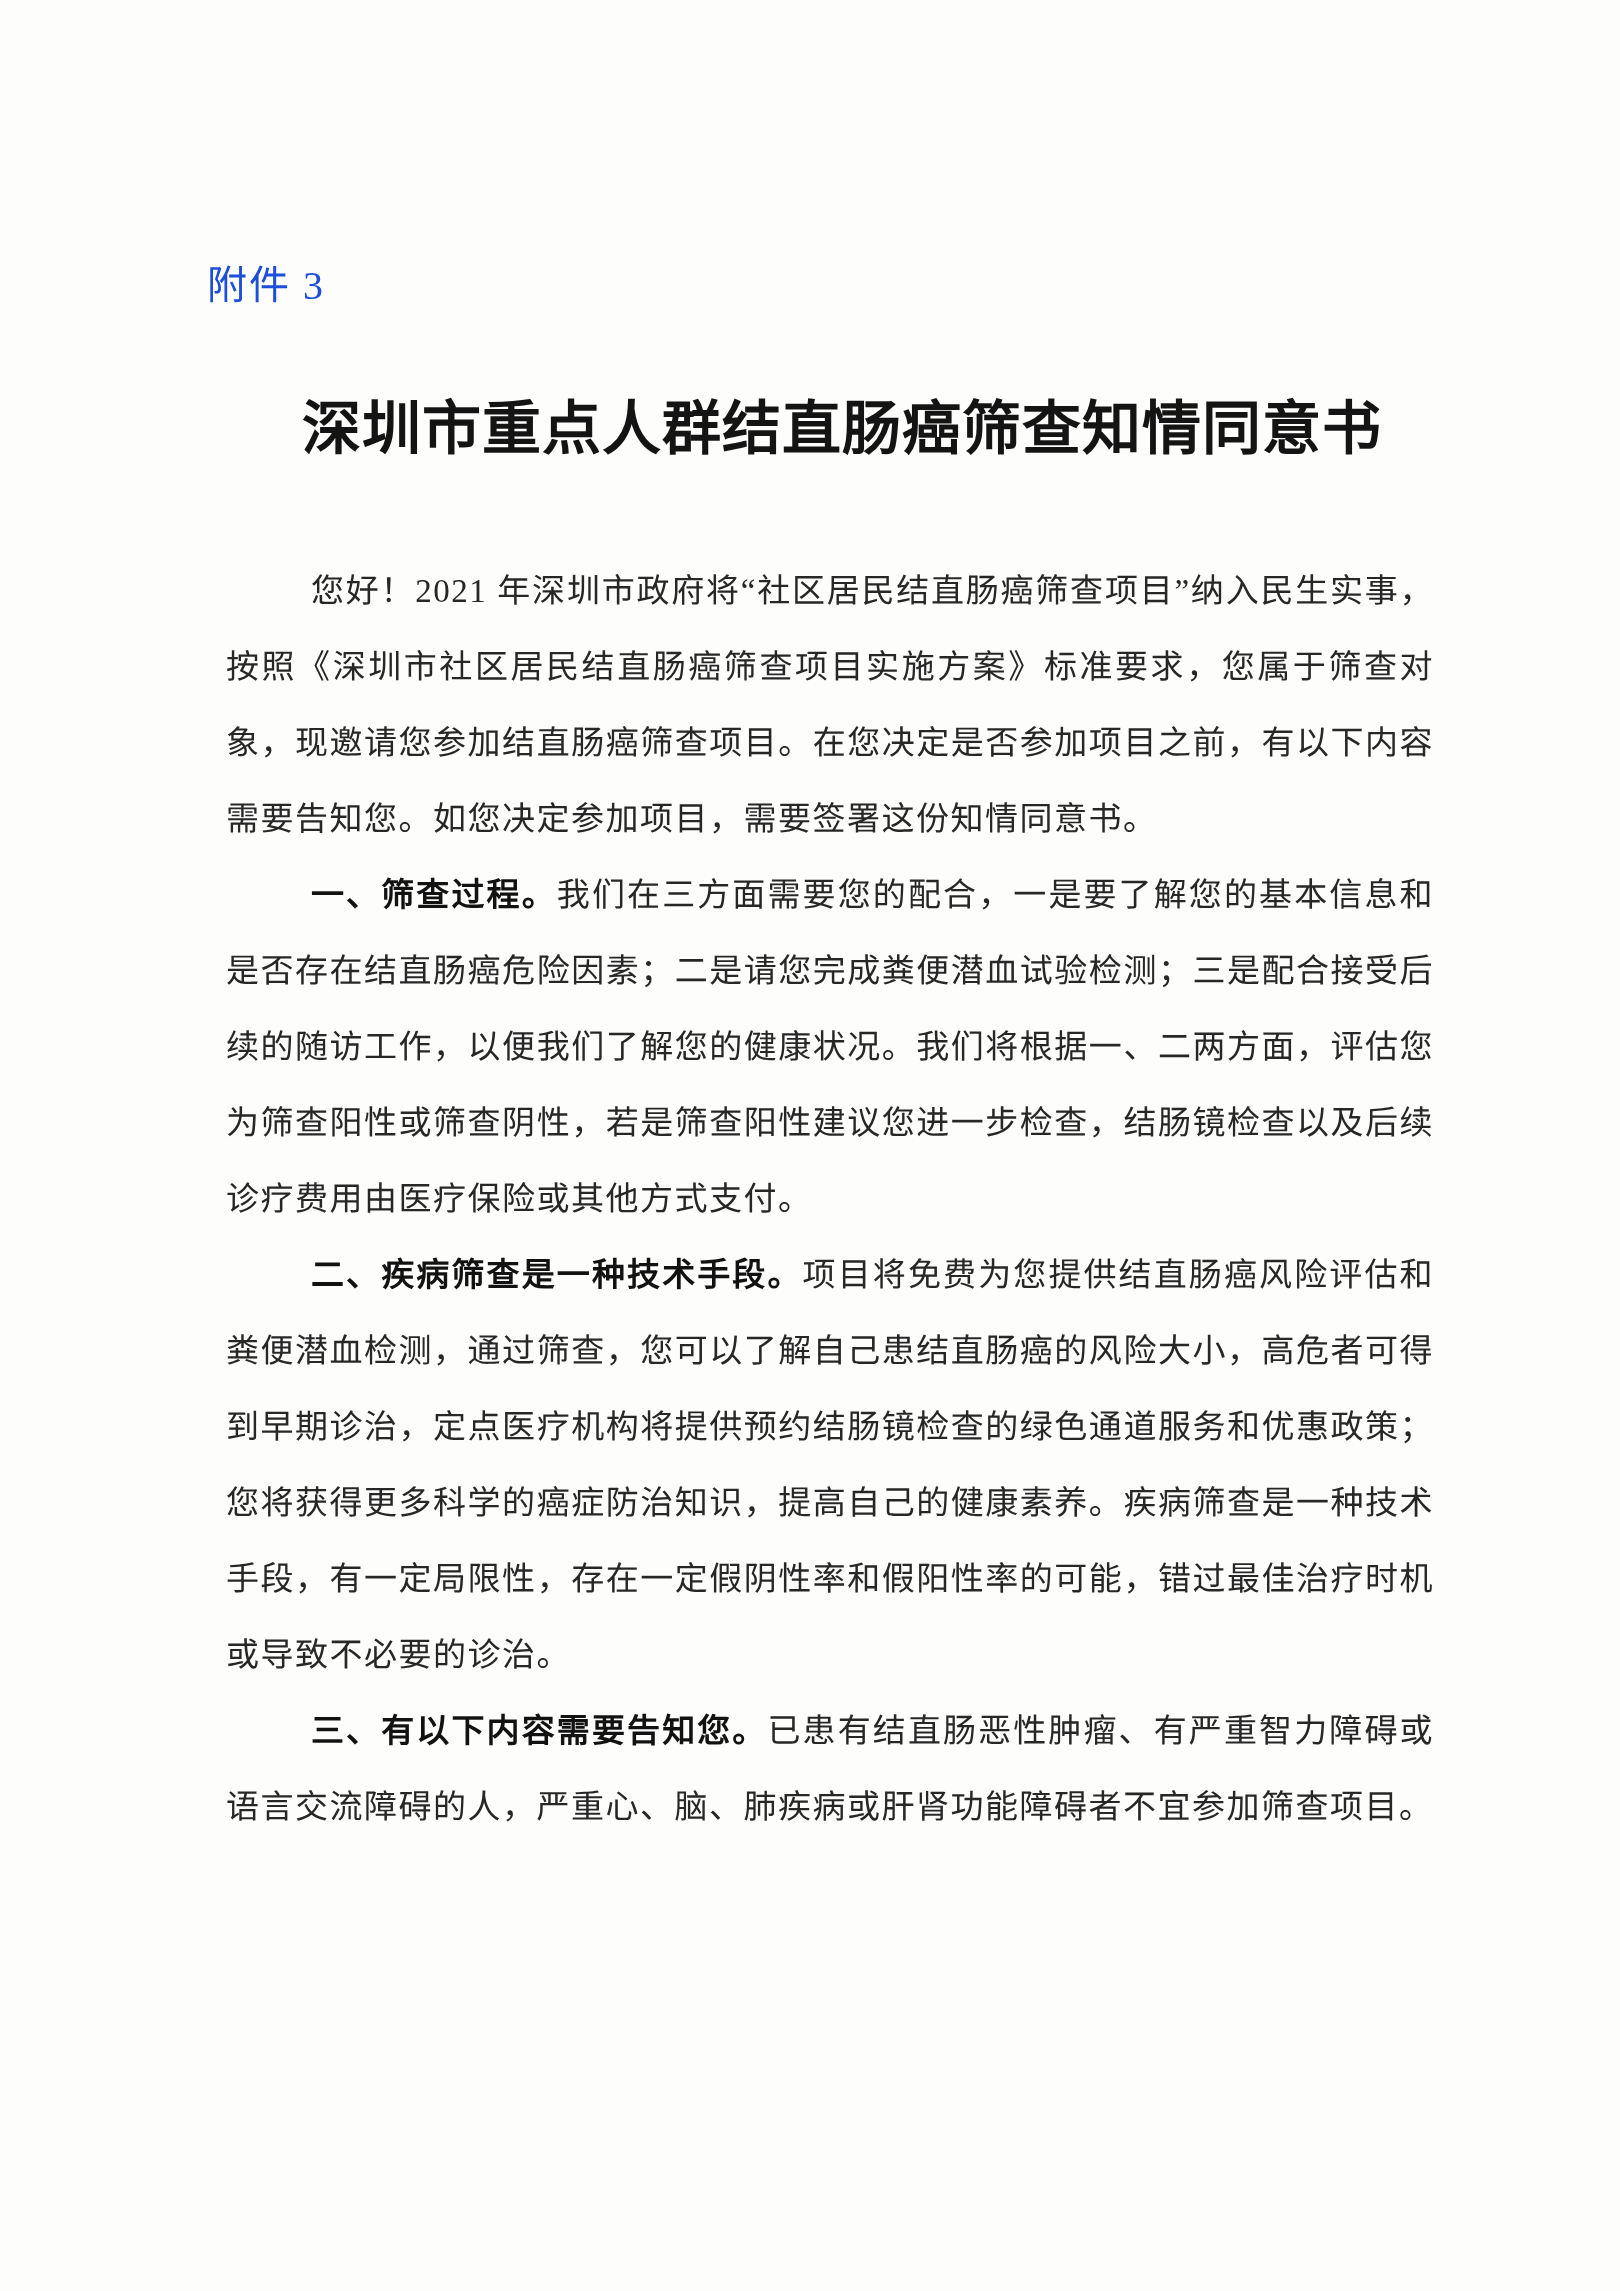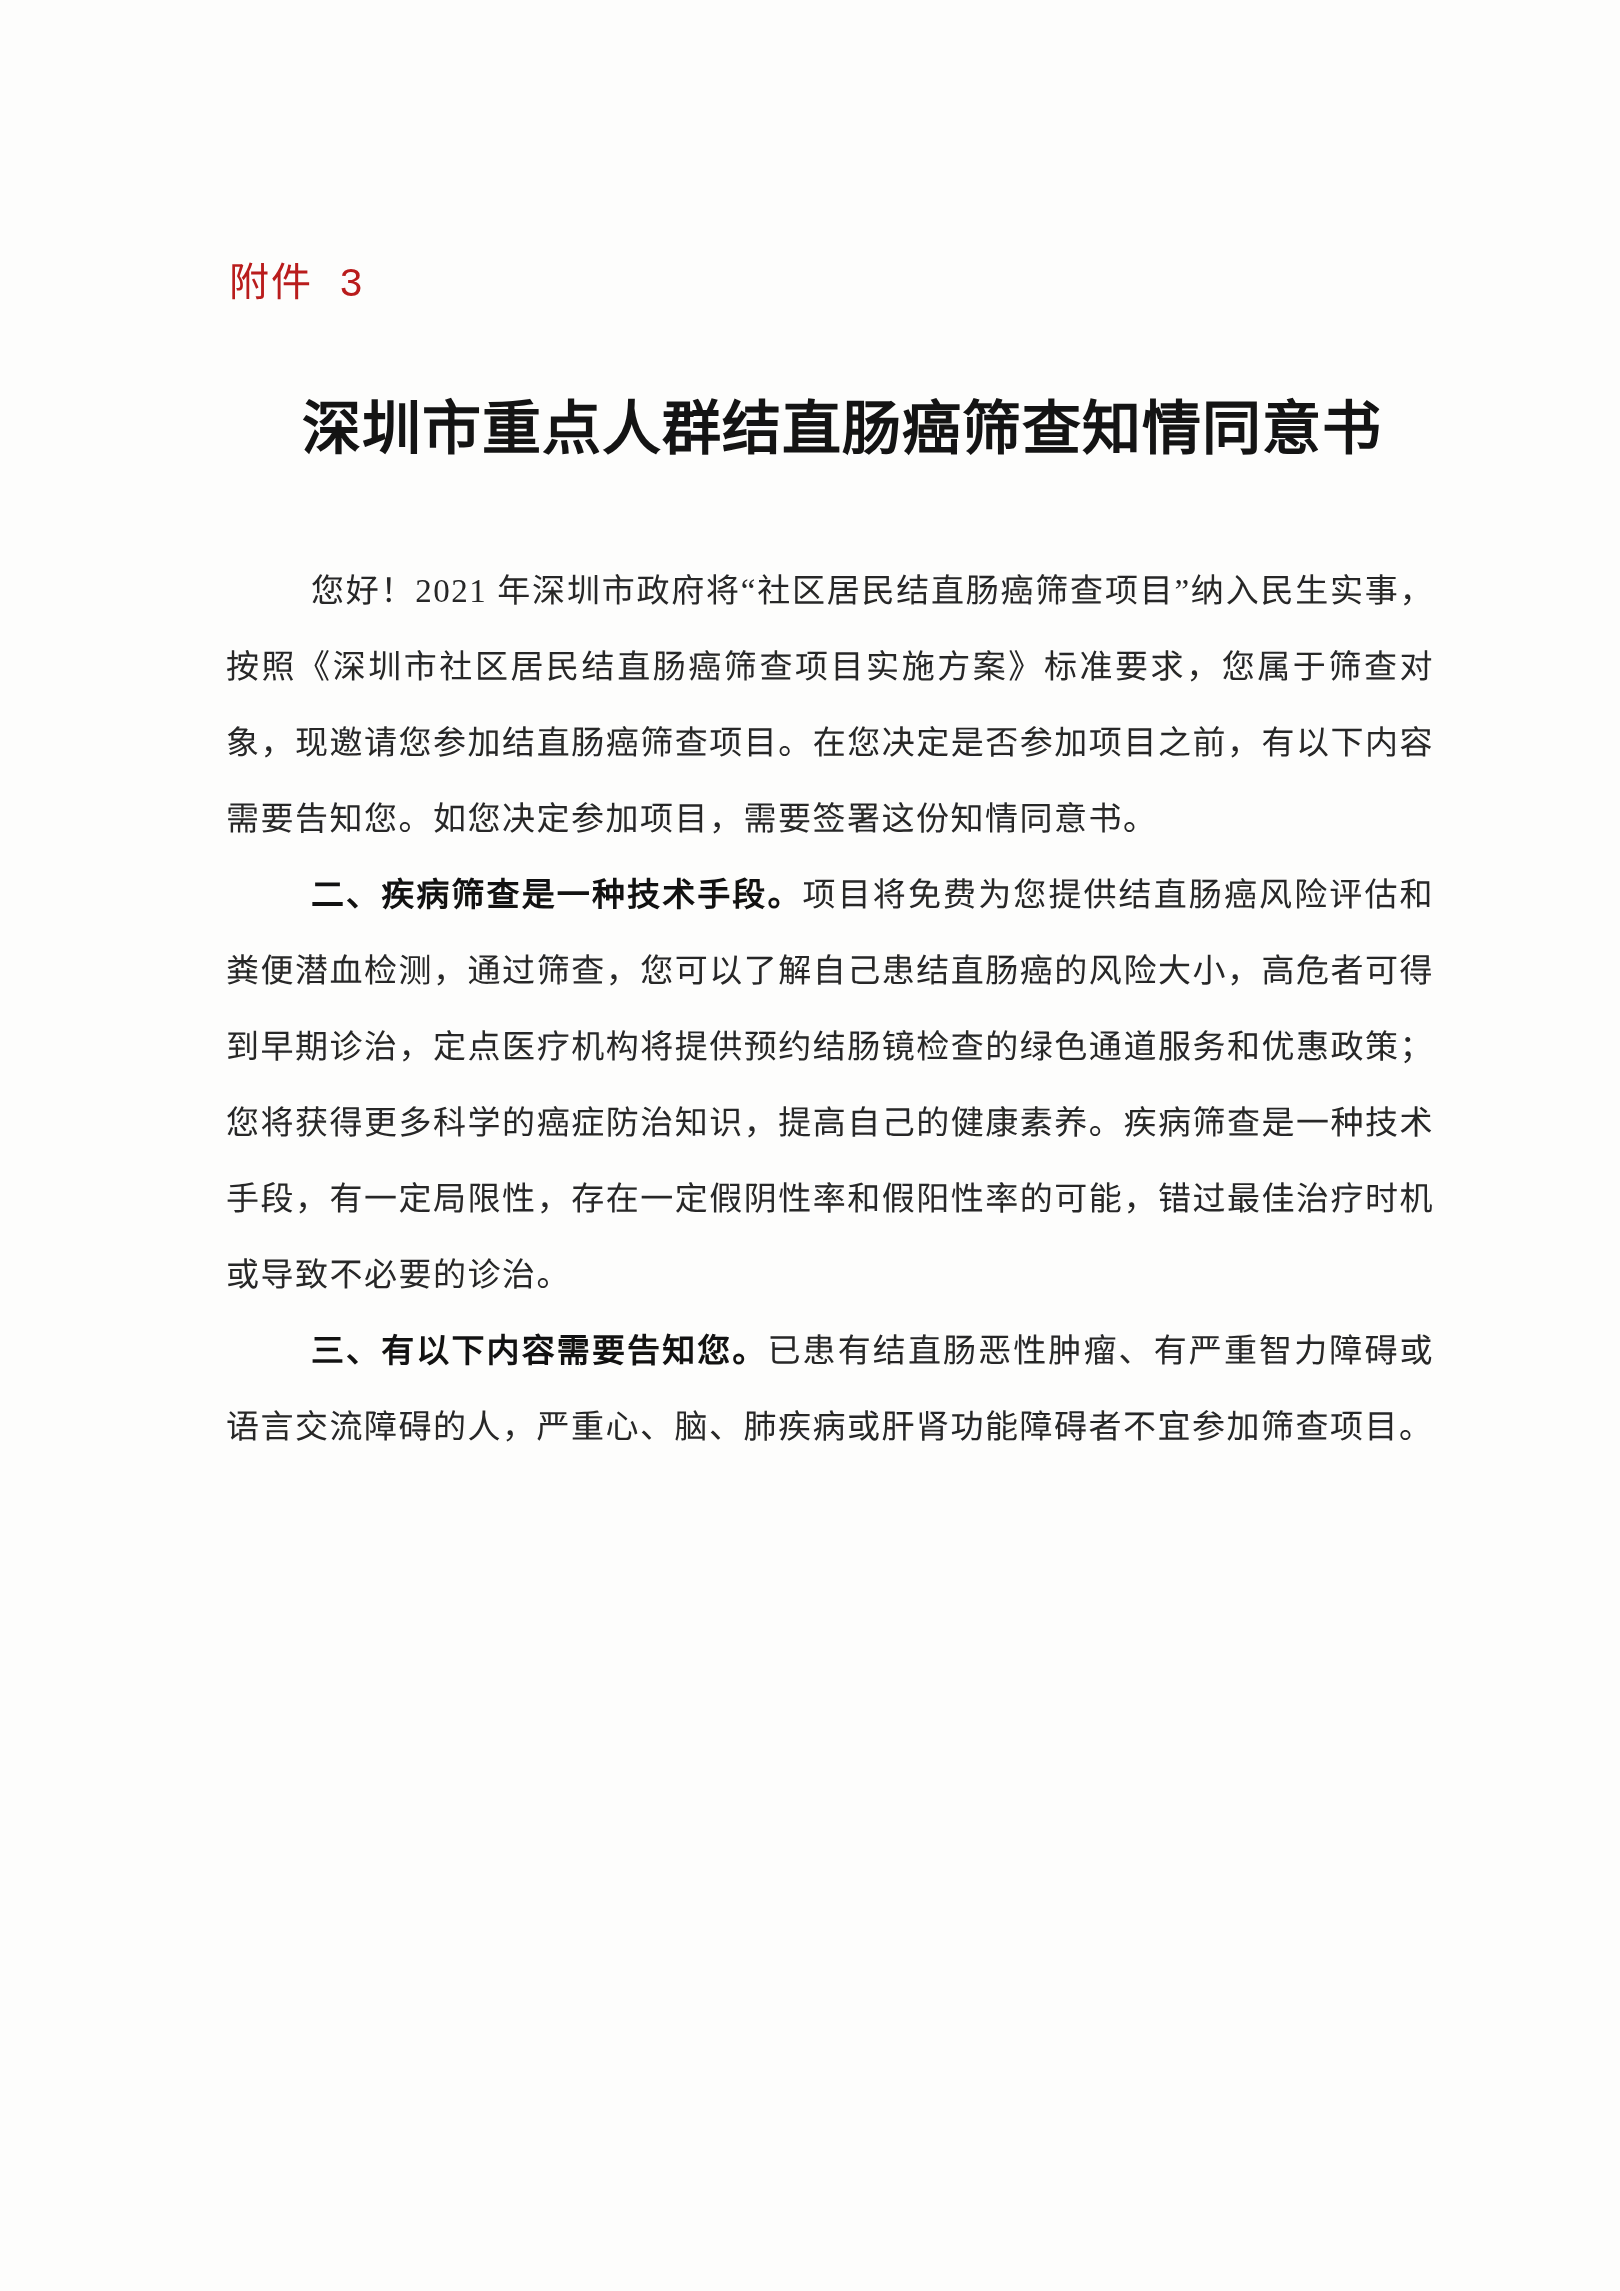--- a/index.html
+++ b/index.html
@@ -10,27 +10,27 @@
   .page {
     position: relative;
     width: 1620px;
     height: 2292px;
     background: #fdfdfc;
     overflow: hidden;
     font-family: "Liberation Serif", serif;
   }
   .attachment {
     position: absolute;
-    left: 229px;
+    left: 207px;
     top: 263px;
     font-size: 40px;
     line-height: 45px;
     letter-spacing: 2px;
-    color: #b91c1c;
-    font-family: Liberation Mono, monospace;
+    color: #1d4ed8;
+    font-family: Liberation Serif, serif;
     font-weight: 500;
   }
   .title {
     position: absolute;
     left: 238px;
     top: 390px;
     width: 1208px;
     margin: 0;
     text-align: center;
     font-size: 59px;
@@ -67,19 +67,20 @@
 <body>
 
 <div class="page">
   <div class="attachment">附件 3</div>
 
   <h1 class="title">深圳市重点人群结直肠癌筛查知情同意书</h1>
 
   <div class="body">
     <p class="para"><span class="lead"></span><span>您好！2021 年深圳市政府将“社区居民结直肠癌筛查项目”纳入民生实事，按照《深圳市社区居民结直肠癌筛查项目实施方案》标准要求，您属于筛查对象，现邀请您参加结直肠癌筛查项目。在您决定是否参加项目之前，有以下内容需要告知您。如您决定参加项目，需要签署这份知情同意书。</span></p>
 
+    <p class="para"><span class="lead">一、筛查过程。</span><span>我们在三方面需要您的配合，一是要了解您的基本信息和是否存在结直肠癌危险因素；二是请您完成粪便潜血试验检测；三是配合接受后续的随访工作，以便我们了解您的健康状况。我们将根据一、二两方面，评估您为筛查阳性或筛查阴性，若是筛查阳性建议您进一步检查，结肠镜检查以及后续诊疗费用由医疗保险或其他方式支付。</span></p>
 
     <p class="para"><span class="lead">二、疾病筛查是一种技术手段。</span><span>项目将免费为您提供结直肠癌风险评估和粪便潜血检测，通过筛查，您可以了解自己患结直肠癌的风险大小，高危者可得到早期诊治，定点医疗机构将提供预约结肠镜检查的绿色通道服务和优惠政策；您将获得更多科学的癌症防治知识，提高自己的健康素养。疾病筛查是一种技术手段，有一定局限性，存在一定假阴性率和假阳性率的可能，错过最佳治疗时机或导致不必要的诊治。</span></p>
 
     <p class="para"><span class="lead">三、有以下内容需要告知您。</span><span>已患有结直肠恶性肿瘤、有严重智力障碍或语言交流障碍的人，严重心、脑、肺疾病或肝肾功能障碍者不宜参加筛查项目。</span></p>
   </div>
 </div>
 
 
 </body></html>

